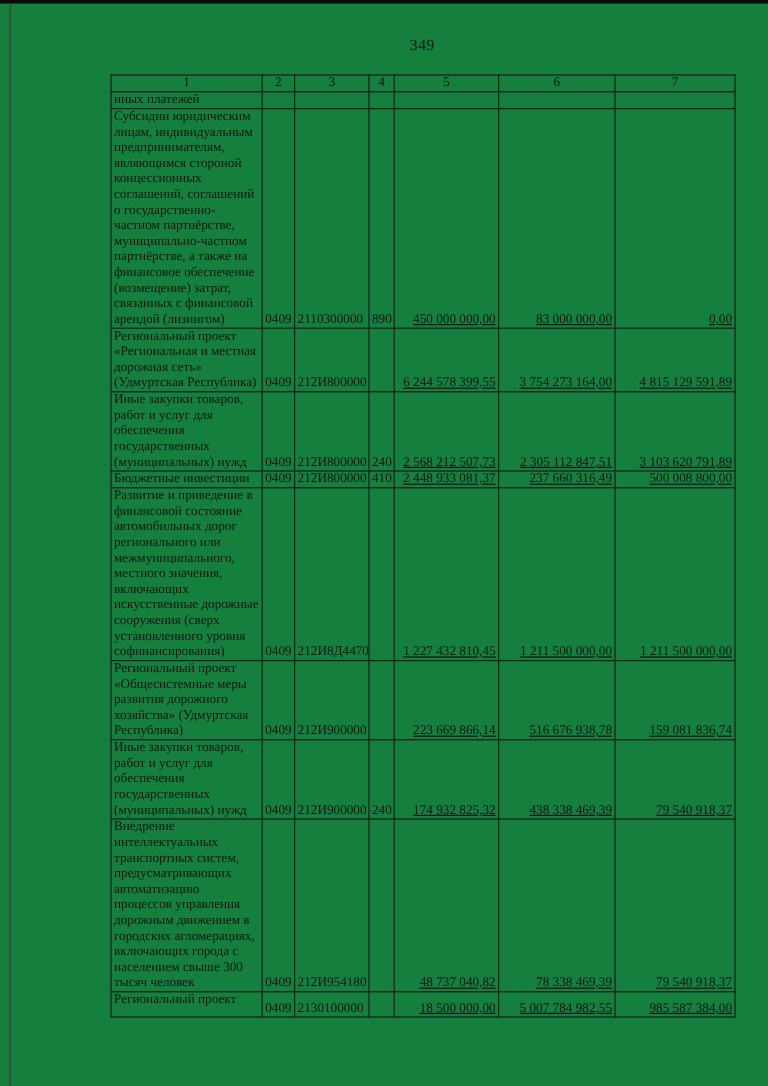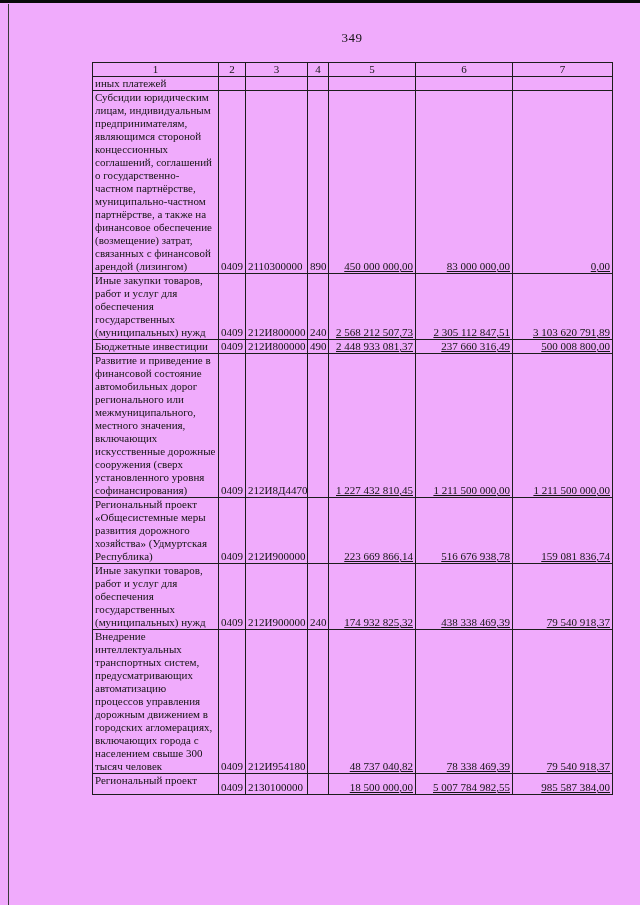--- a/index.html
+++ b/index.html
@@ -4,21 +4,21 @@
 <style>
   html, body {
     margin: 0;
     padding: 0;
     background: #ffffff;
   }
   .page {
     position: relative;
     width: 640px;
     height: 905px;
-    background: #f0abfc;
+    background: #15803d;
     font-family: "Liberation Serif", serif;
     color: #141414;
     overflow: hidden;
   }
   .scan-edge-top {
     position: absolute;
     top: 0; left: 0;
     width: 640px; height: 3px;
     background: #0a0a0a;
   }
@@ -124,33 +124,42 @@
         <tr>
           <td class="c1">Субсидии юридическим лицам, индивидуальным предпринимателям, являющимся стороной концессионных соглашений, соглашений о государственно-частном партнёрстве, муниципально-частном партнёрстве, а также на финансовое обеспечение (возмещение) затрат, связанных с финансовой арендой (лизингом)</td>
           <td class="c2">0409</td>
           <td class="c3">2110300000</td>
           <td class="c4">890</td>
           <td class="c5">450 000 000,00</td>
           <td class="c6">83 000 000,00</td>
           <td class="c7">0,00</td>
         </tr>
         <tr>
+          <td class="c1">Региональный проект «Региональная и местная дорожная сеть» (Удмуртская Республика)</td>
+          <td class="c2">0409</td>
+          <td class="c3">212И800000</td>
+          <td class="c4"></td>
+          <td class="c5">6 244 578 399,55</td>
+          <td class="c6">3 754 273 164,00</td>
+          <td class="c7">4 815 129 591,89</td>
+        </tr>
+        <tr>
           <td class="c1">Иные закупки товаров, работ и услуг для обеспечения государственных (муниципальных) нужд</td>
           <td class="c2">0409</td>
           <td class="c3">212И800000</td>
           <td class="c4">240</td>
           <td class="c5">2 568 212 507,73</td>
           <td class="c6">2 305 112 847,51</td>
           <td class="c7">3 103 620 791,89</td>
         </tr>
         <tr>
           <td class="c1">Бюджетные инвестиции</td>
           <td class="c2">0409</td>
           <td class="c3">212И800000</td>
-          <td class="c4">490</td>
+          <td class="c4">410</td>
           <td class="c5">2 448 933 081,37</td>
           <td class="c6">237 660 316,49</td>
           <td class="c7">500 008 800,00</td>
         </tr>
         <tr>
           <td class="c1">Развитие и приведение в финансовой состояние автомобильных дорог регионального или межмуниципального, местного значения, включающих искусственные дорожные сооружения (сверх установленного уровня софинансирования)</td>
           <td class="c2">0409</td>
           <td class="c3">212И8Д4470</td>
           <td class="c4"></td>
           <td class="c5">1 227 432 810,45</td>

